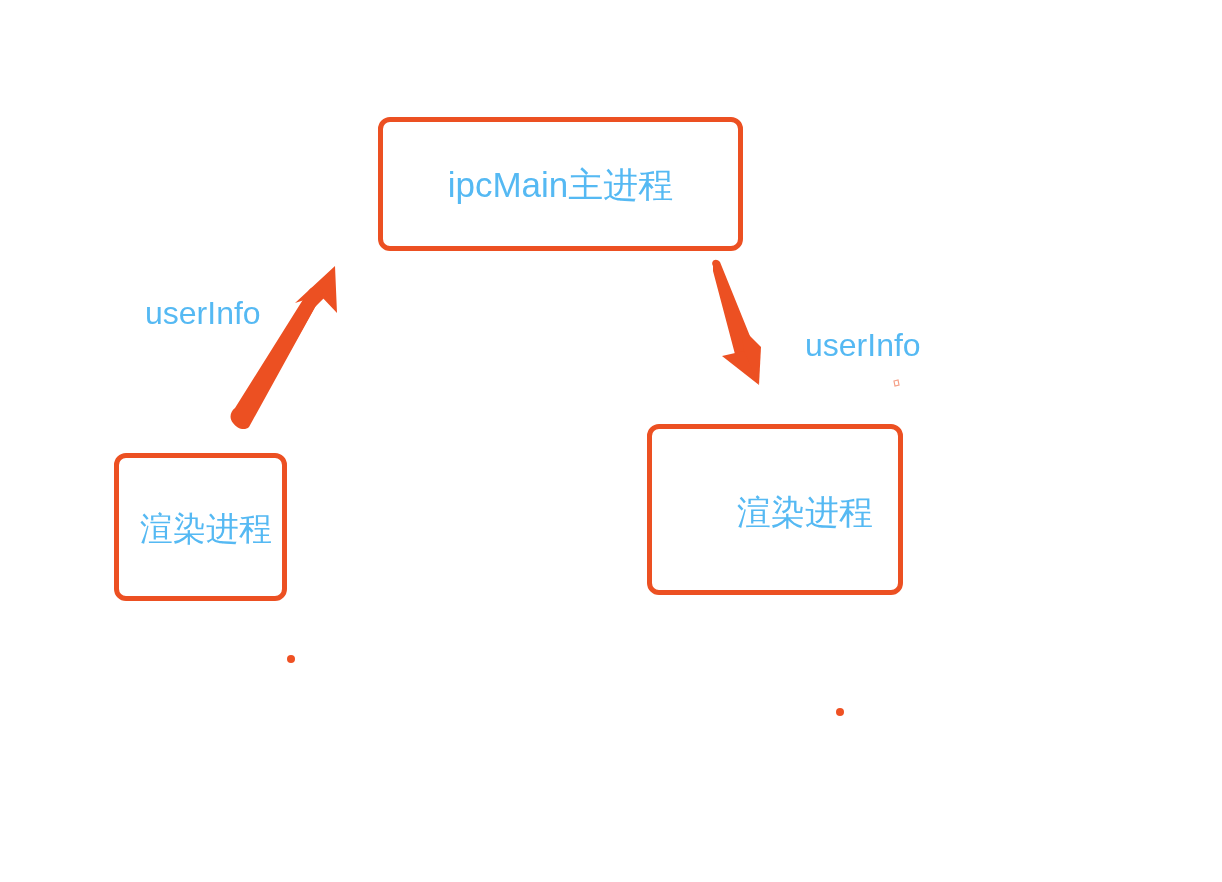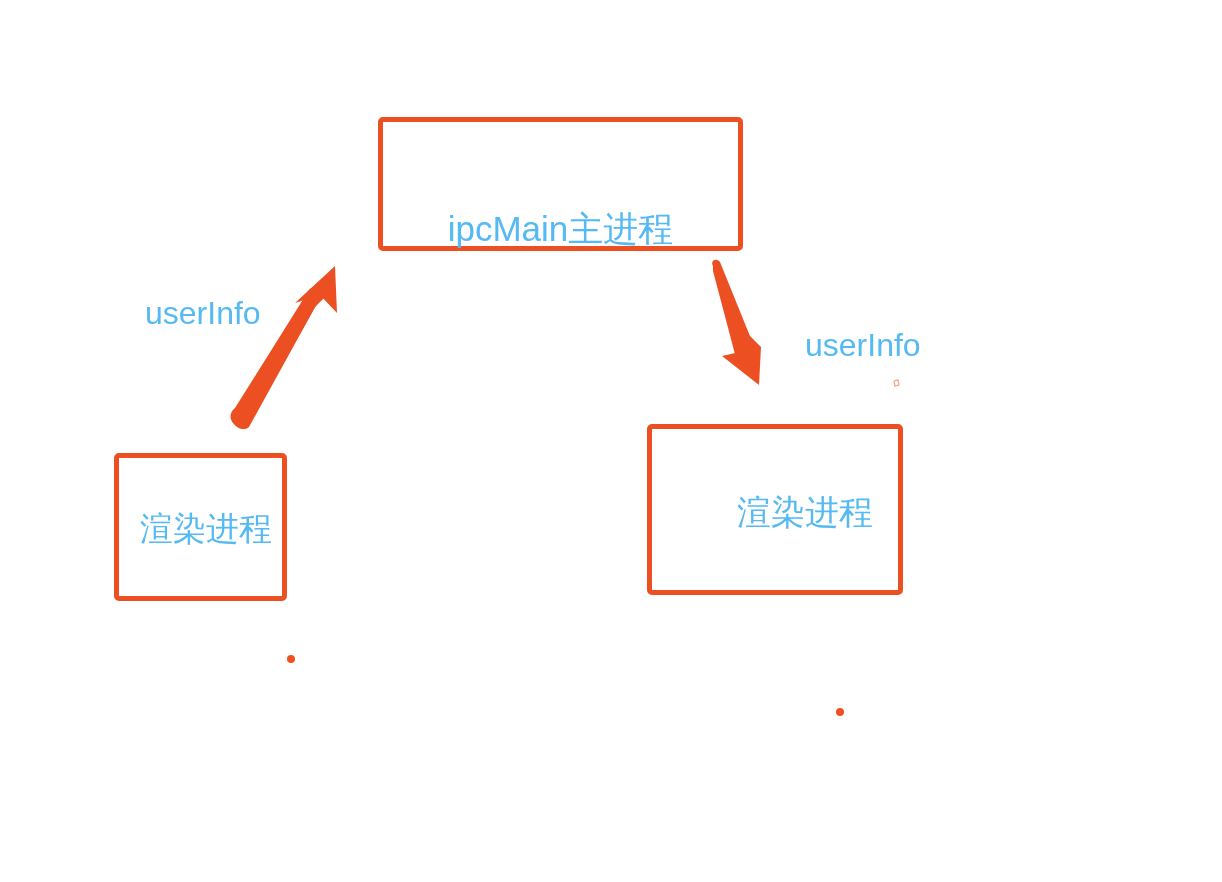--- a/index.html
+++ b/index.html
@@ -17,24 +17,24 @@
   #canvas {
     position: absolute;
     left: 0; top: 0;
     width: 1222px;
     height: 882px;
   }
   .node-box {
     position: absolute;
     box-sizing: border-box;
     border: 5px solid #EC5022;
-    border-radius: 5px;
+    border-radius: 12px;
     background: #ffffff;
     display: flex;
-    align-items: flex-end;
+    align-items: center;
     justify-content: center;
   }
   .node-label {
     color: #55B9F3;
     white-space: nowrap;
     line-height: 1;
   }
   
   #box-main {
     left: 378px;

